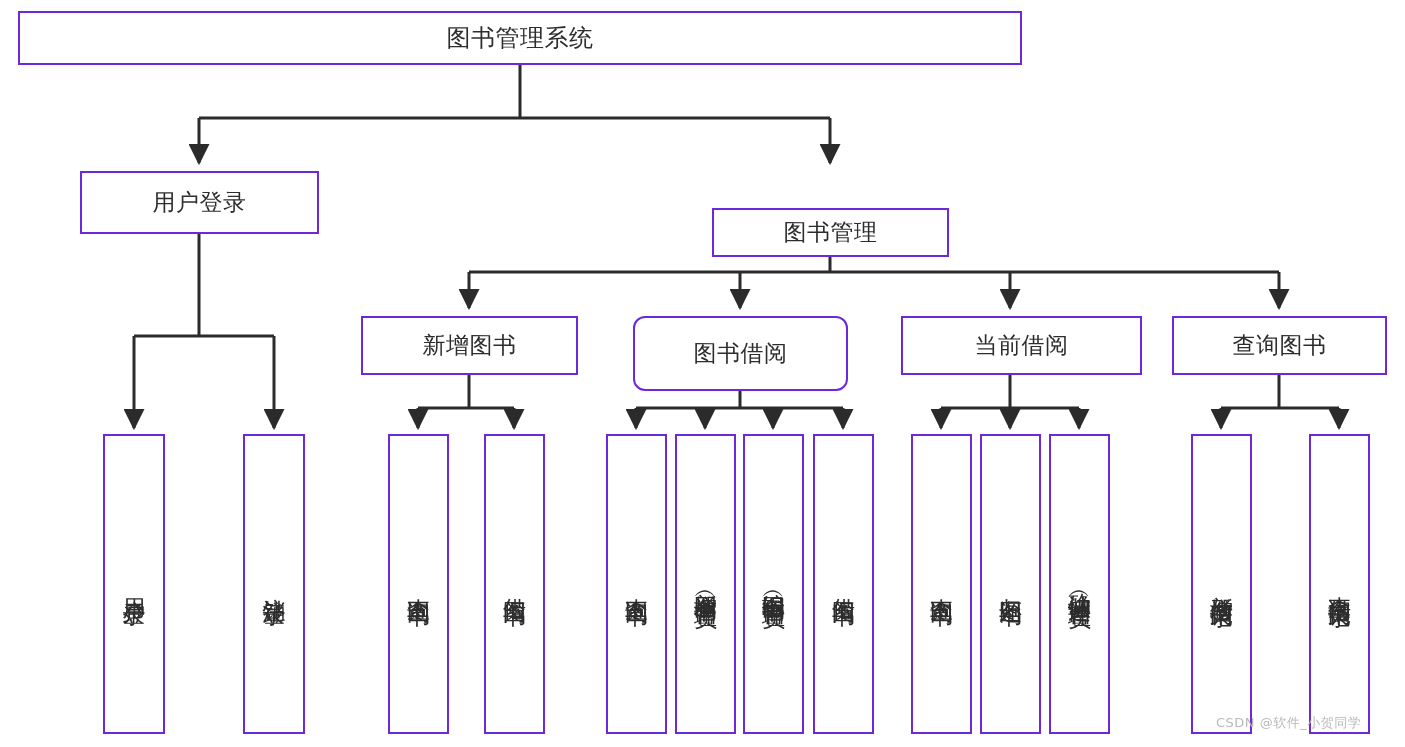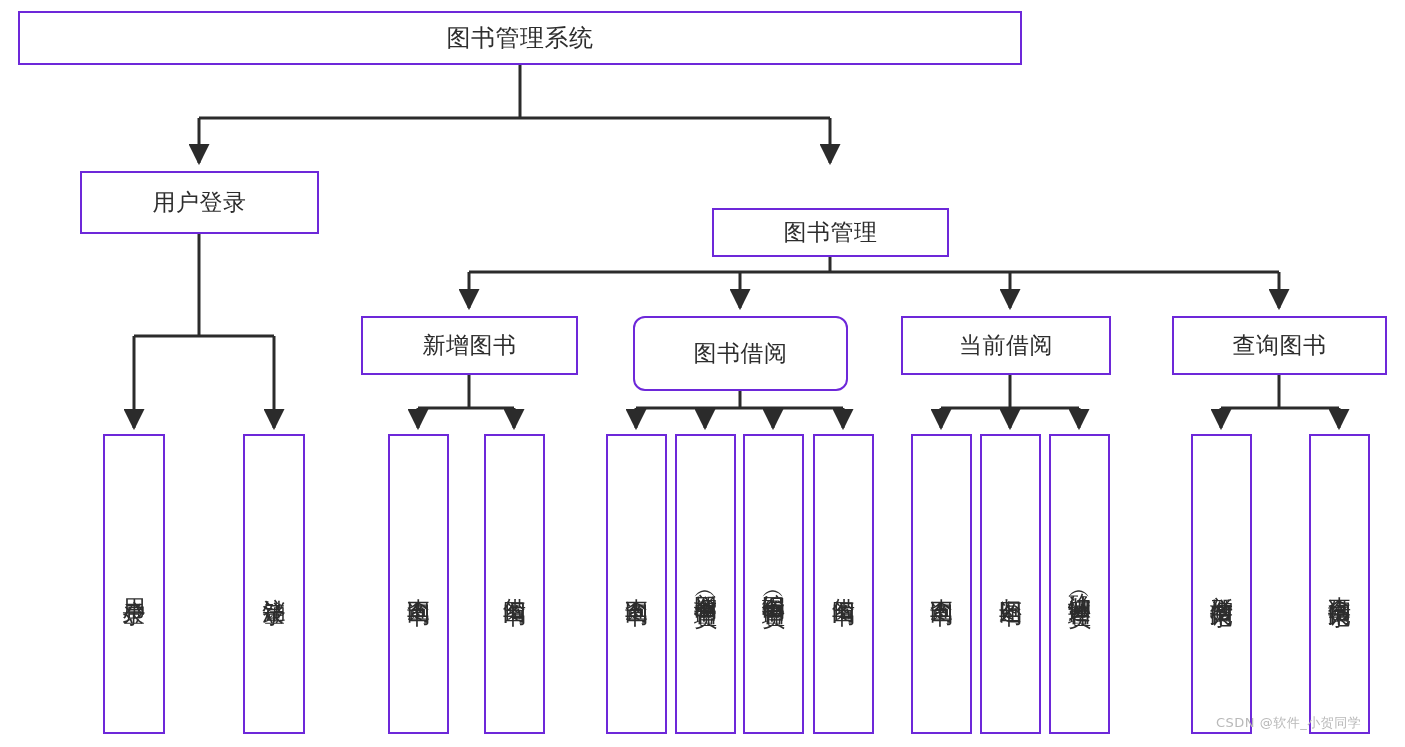--- a/index.html
+++ b/index.html
@@ -141,21 +141,21 @@
   <div class="node h" style="left:712px; top:171px; width:237px; height:49px;margin-top:37px;">
     <span class="label">图书管理</span>
   </div>
 
   <div class="node h" style="left:361px; top:316px; width:217px; height:59px;">
     <span class="label">新增图书</span>
   </div>
   <div class="node h" style="left:633px; top:316px; width:215px; height:75px;border-radius:12px;">
     <span class="label">图书借阅</span>
   </div>
-  <div class="node h" style="left:901px; top:316px; width:210px; height:59px;">
+  <div class="node h" style="left:901px; top:316px; width:241px; height:59px;">
     <span class="label">当前借阅</span>
   </div>
   <div class="node h" style="left:1172px; top:316px; width:215px; height:59px;">
     <span class="label">查询图书</span>
   </div>
 
   <div class="node v" style="left:103px; top:434px; width:62px; height:300px;">
     <span class="label">用户登录</span>
   </div>
   <div class="node v" style="left:243px; top:434px; width:62px; height:300px;">

